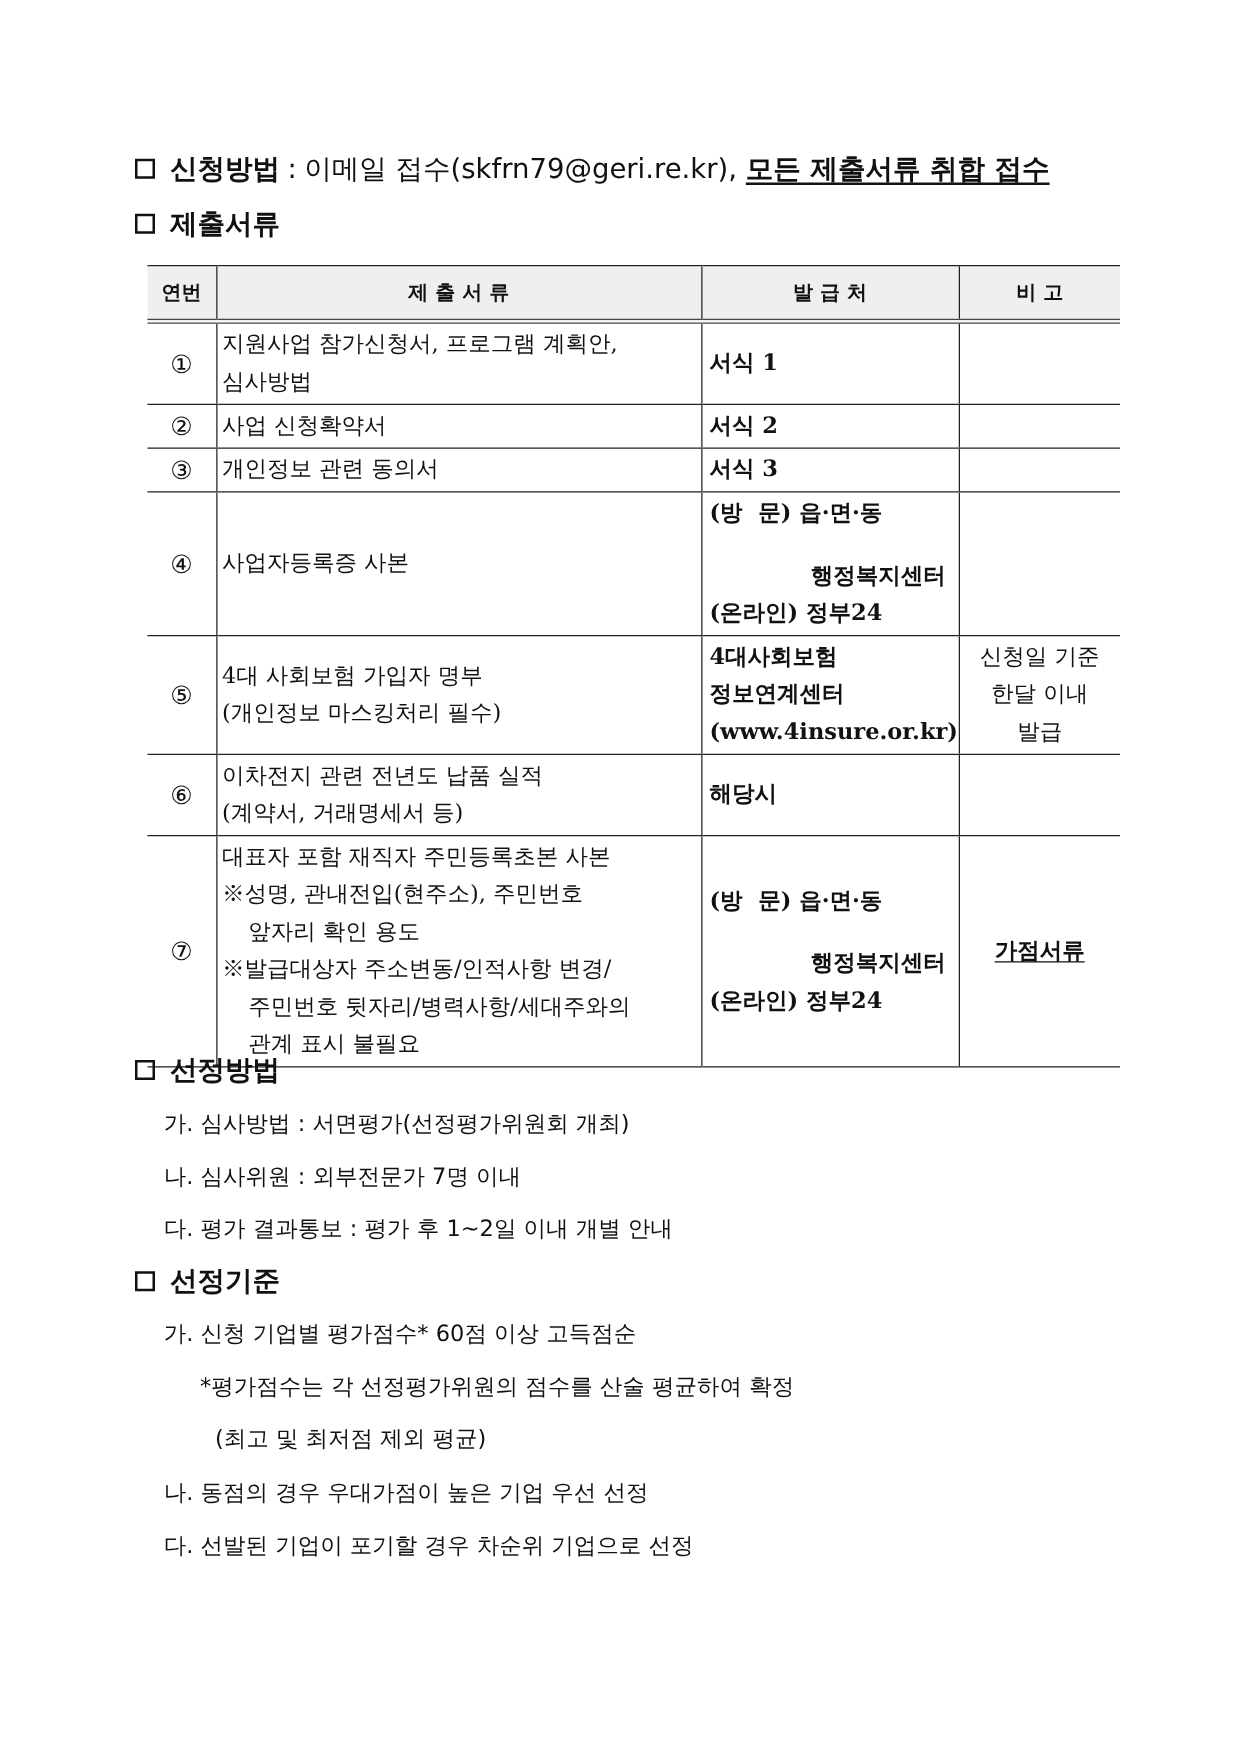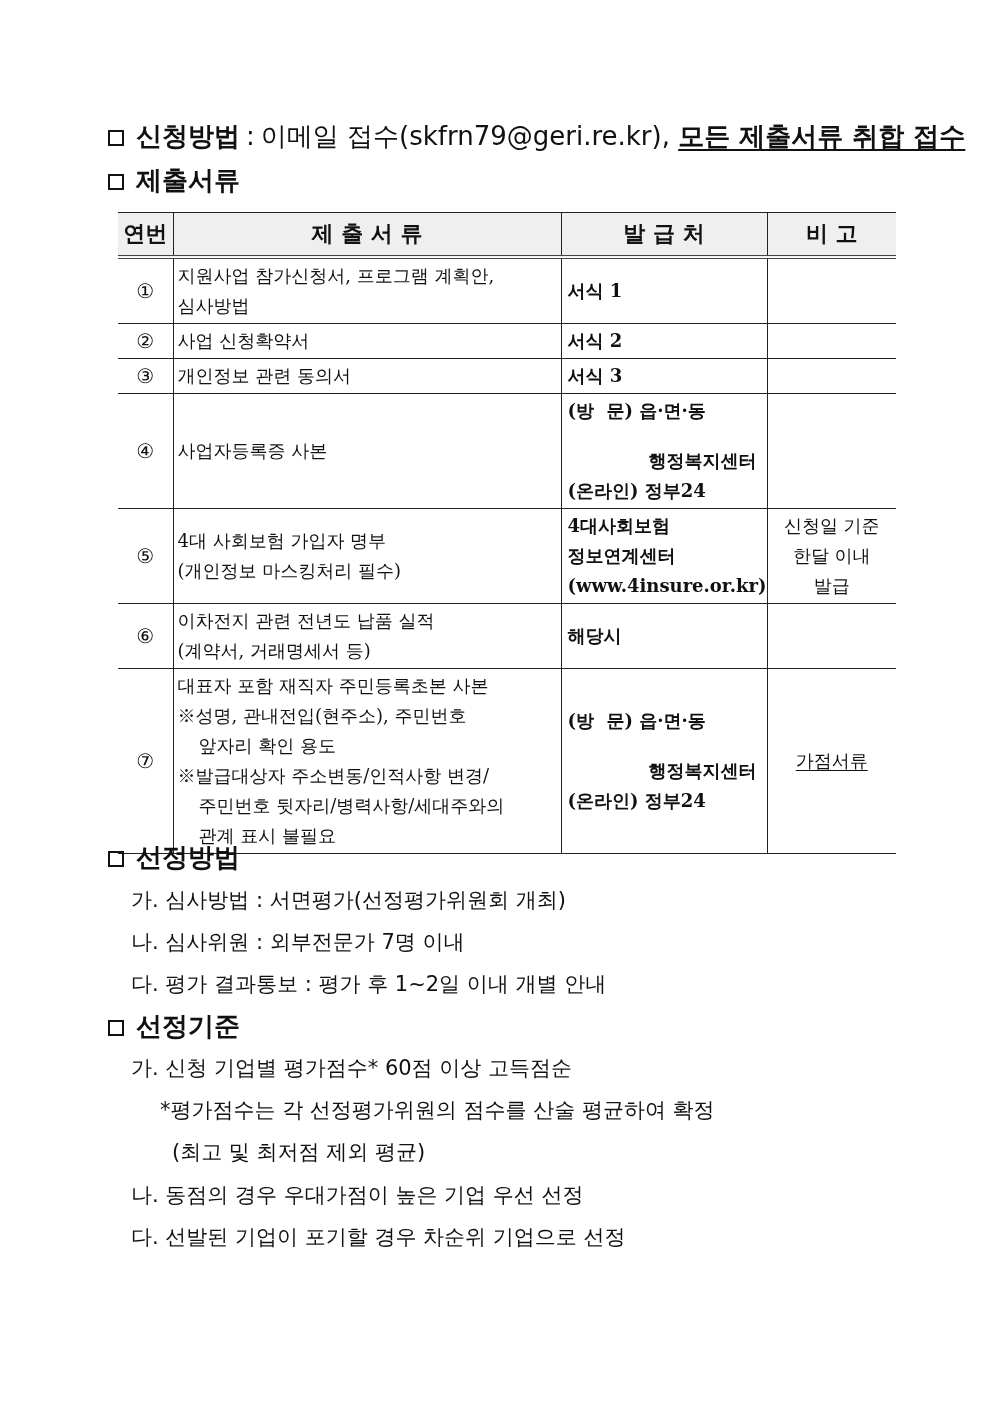--- a/index.html
+++ b/index.html
@@ -1,42 +1,42 @@
 <!DOCTYPE html>
 <html><head>
 <meta charset="utf-8">
 <style>
   html, body { margin: 0; padding: 0; background: #ffffff; }
   body { width: 992px; height: 1403px; position: relative; overflow: hidden; color: #111; }
   .sans { font-family: "DejaVu Sans", "Liberation Sans", sans-serif; }
   .serif { font-family: "DejaVu Serif", "Liberation Serif", serif; }
 
-  .heading { position: absolute; left: 108px; font-size: 26px; line-height: 30px; white-space: nowrap; }
+  .heading { position: absolute; left: 108px; font-size: 22px; line-height: 30px; white-space: nowrap; }
   .heading .box { display: inline-block; width: 16px; height: 16px; border: 2px solid #111; vertical-align: -1px; margin-right: 12px; box-sizing: border-box; }
   .heading .title { font-weight: bold; }
   .heading .colon { margin: 0 6px; }
   .heading .u { font-weight: bold; text-decoration: underline; text-underline-offset: 4px; text-decoration-thickness: 2px; }
 
-  .item { position: absolute; font-size: 21px; line-height: 30px; white-space: nowrap; }
+  .item { position: absolute; font-size: 18px; line-height: 30px; white-space: nowrap; }
 
   table.docs { position: absolute; left: 118px; top: 212px; width: 778px; border-collapse: collapse; table-layout: fixed; font-size: 18px; }
   table.docs col.c0 { width: 55px; }
   table.docs col.c1 { width: 388px; }
   table.docs col.c2 { width: 206px; }
   table.docs col.c3 { width: 129px; }
-  table.docs th { background: #efefef; height: 42px; font-weight: bold; font-size: 22px; border-top: 1.5px solid #222; border-bottom: 4px double #444; border-left: 1px solid #222; text-align: center; padding: 0; }
+  table.docs th { background: #efefef; height: 42px; font-weight: bold; font-size: 16px; border-top: 1.5px solid #222; border-bottom: 4px double #444; border-left: 1px solid #222; text-align: center; padding: 0; }
   table.docs th:first-child { border-left: none; }
   table.docs td { border-top: 1px solid #222; border-bottom: 1px solid #222; border-left: 1px solid #222; padding: 2px 4px; line-height: 30px; vertical-align: middle; }
   table.docs td:first-child { border-left: none; text-align: center; font-size: 20px; }
   table.docs td.doc { }
   table.docs td.iss { padding-left: 6px; font-weight: bold; }
   table.docs td.note { text-align: center; }
   .indent { padding-left: 21px; display: block; }
   .right { text-align: right; display: block; padding-right: 6px; margin-top: 20px; }
-  .ul { text-decoration: underline; font-weight: normal; text-underline-offset: 3px; text-align: right; }
+  .ul { text-decoration: underline; font-weight: bold; text-underline-offset: 3px; text-align: right; }
   .line { display: block; }
 </style>
 </head>
 <body>
 
 <div class="heading sans" style="top:121px;">
   <span class="box"></span><span class="title">신청방법</span><span class="colon">:</span><span>이메일 접수(skfrn79@geri.re.kr),</span>
   <span class="u">모든 제출서류 취합 접수</span>
 </div>
 

